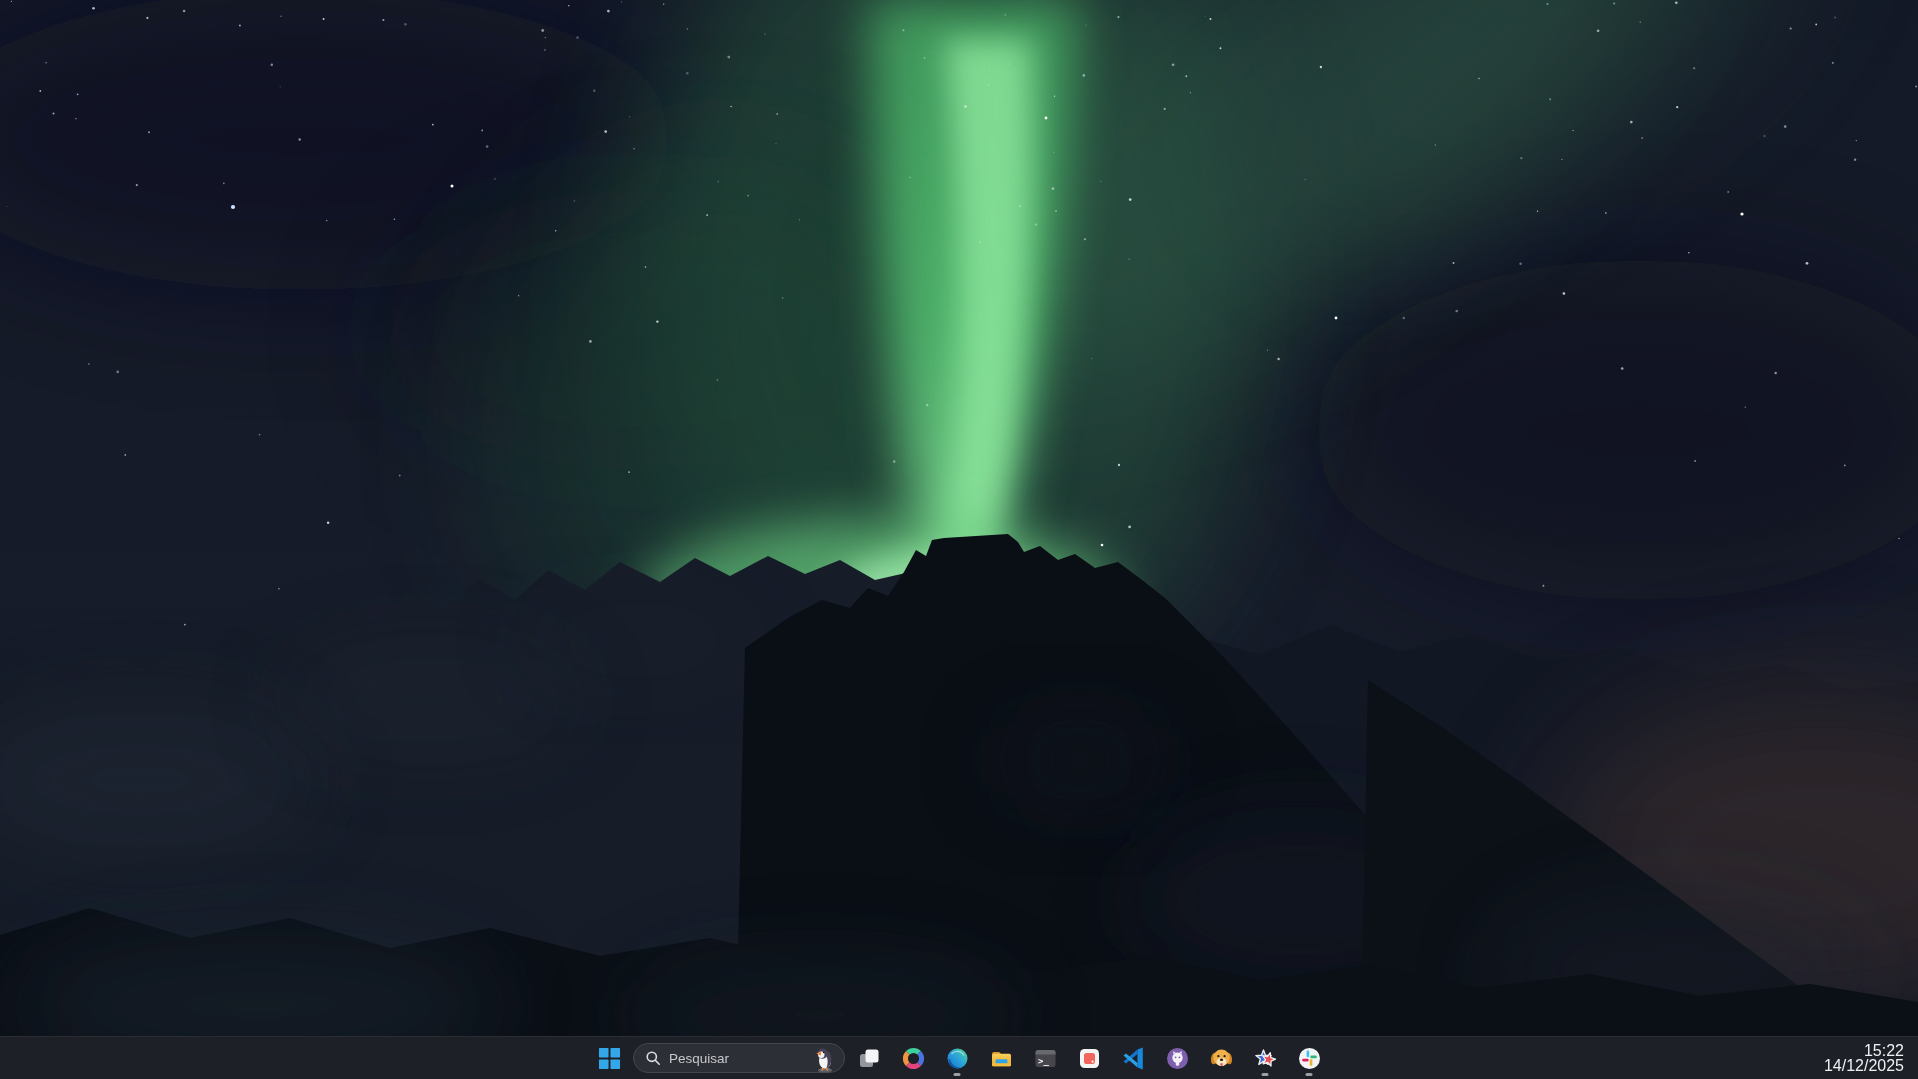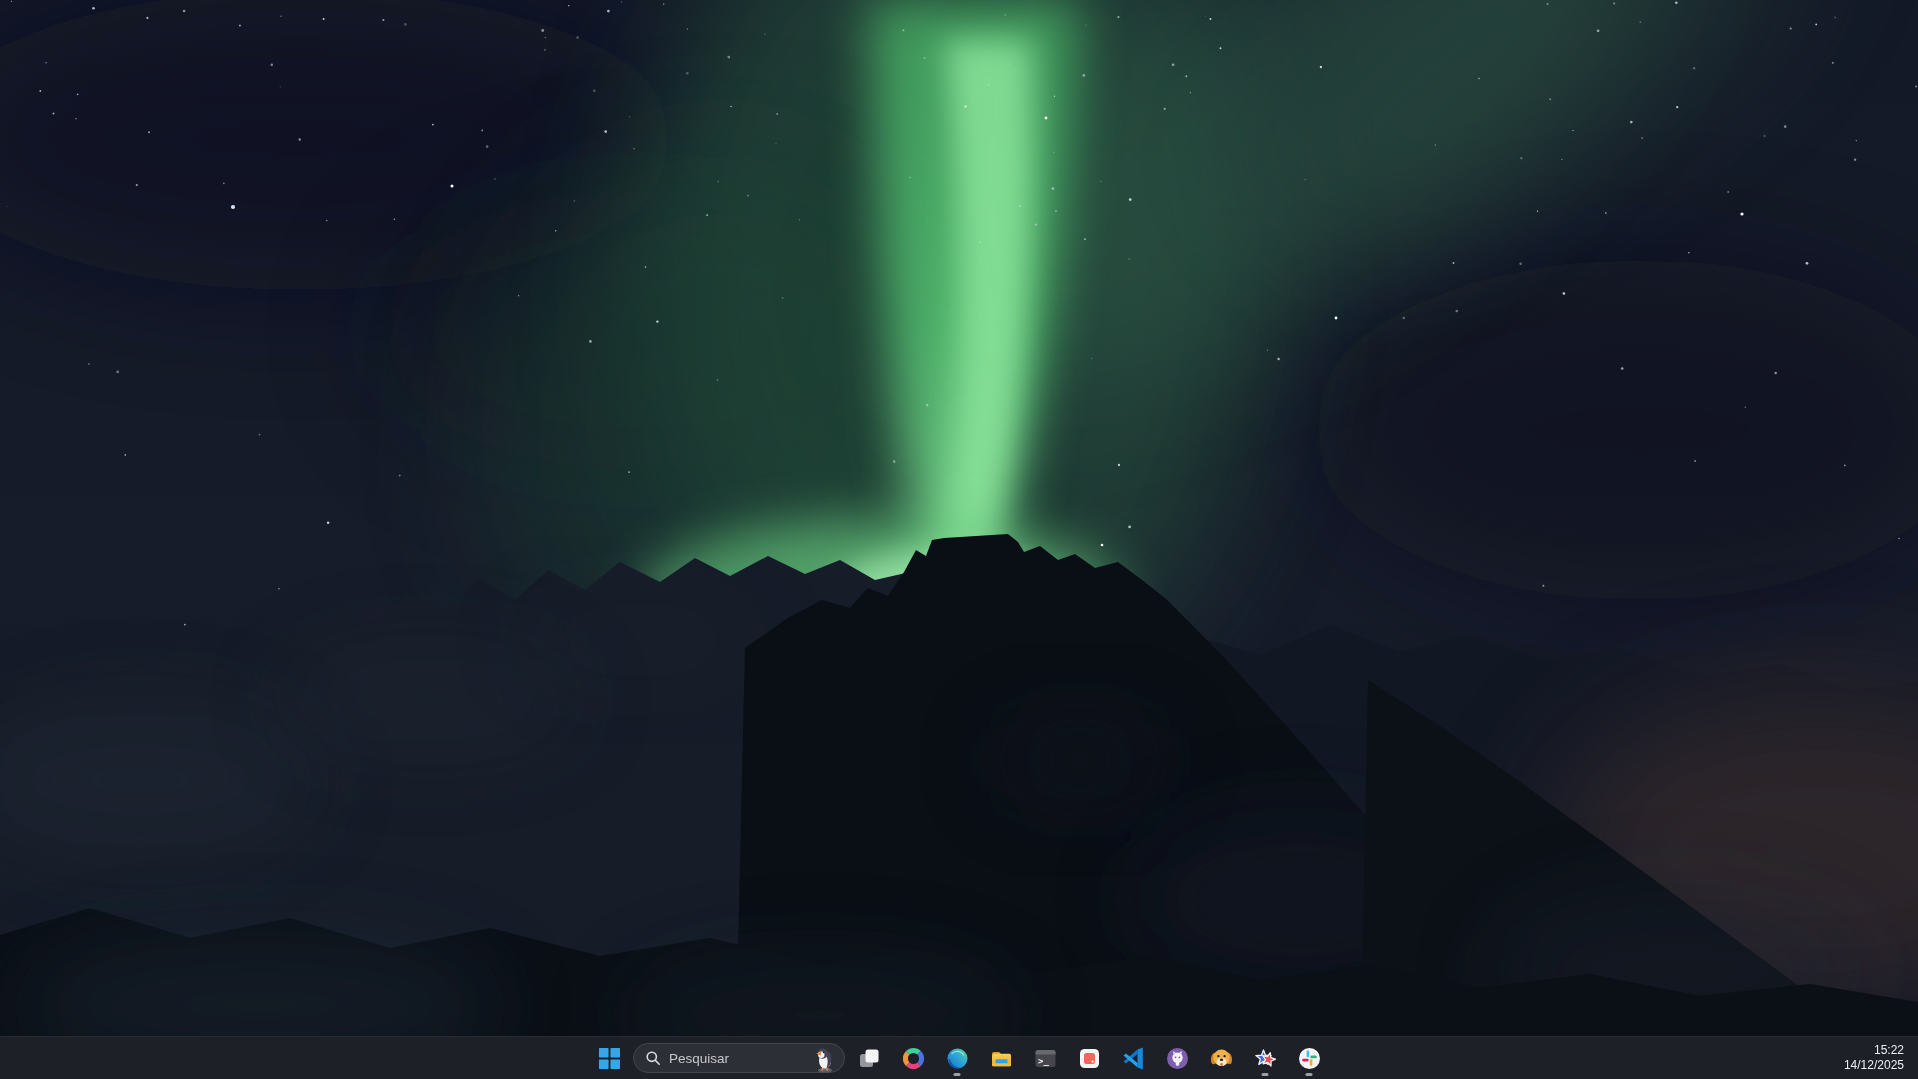--- a/index.html
+++ b/index.html
@@ -19,21 +19,21 @@
   .run-ind{display:none;position:absolute;bottom:1px;left:50%;transform:translateX(-50%);
     width:7px;height:3px;border-radius:2px;background:#9aa0a8;}
   .tb-btn.running .run-ind{display:block;}
   .search-pill{height:30px;width:212px;background:#2d2f36;border:1px solid #44464c;
     border-radius:16px;display:flex;align-items:center;padding:0 5px 0 11px;gap:8px;
     box-sizing:border-box;cursor:pointer;justify-content:center;}
   .search-text{color:#c7c9cc;font-size:13.5px;flex:1;text-align:left;white-space:nowrap;}
   .puffin-wrap{width:28px;height:29px;display:flex;align-items:flex-end;justify-content:center;}
   .tb-clock{position:absolute;right:0;top:0;bottom:0;display:flex;flex-direction:column;
     justify-content:center;align-items:flex-end;padding-right:14px;color:#eef0f3;
-    font-size:12px;line-height:15px;text-align:right;}
+    font-size:16px;line-height:15px;text-align:right;}
 </style>
 </head>
 <body>
 
 <div class="desktop">
 
   <svg class="wall" width="1918" height="1079" viewBox="0 0 1918 1079" preserveAspectRatio="none">
     <defs>
       <linearGradient id="sky" x1="0" y1="0" x2="0" y2="1">
         <stop offset="0" stop-color="#141927"></stop>

